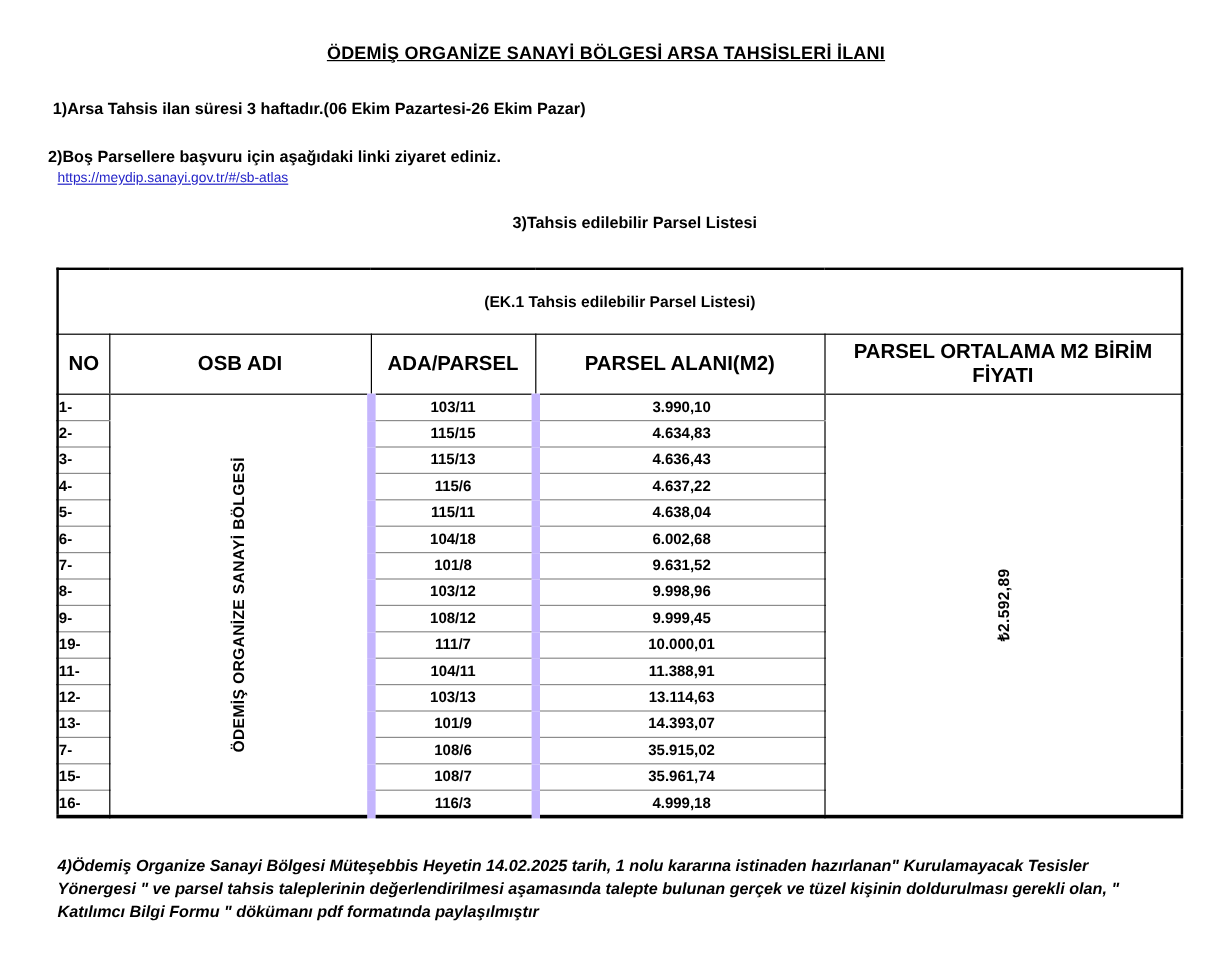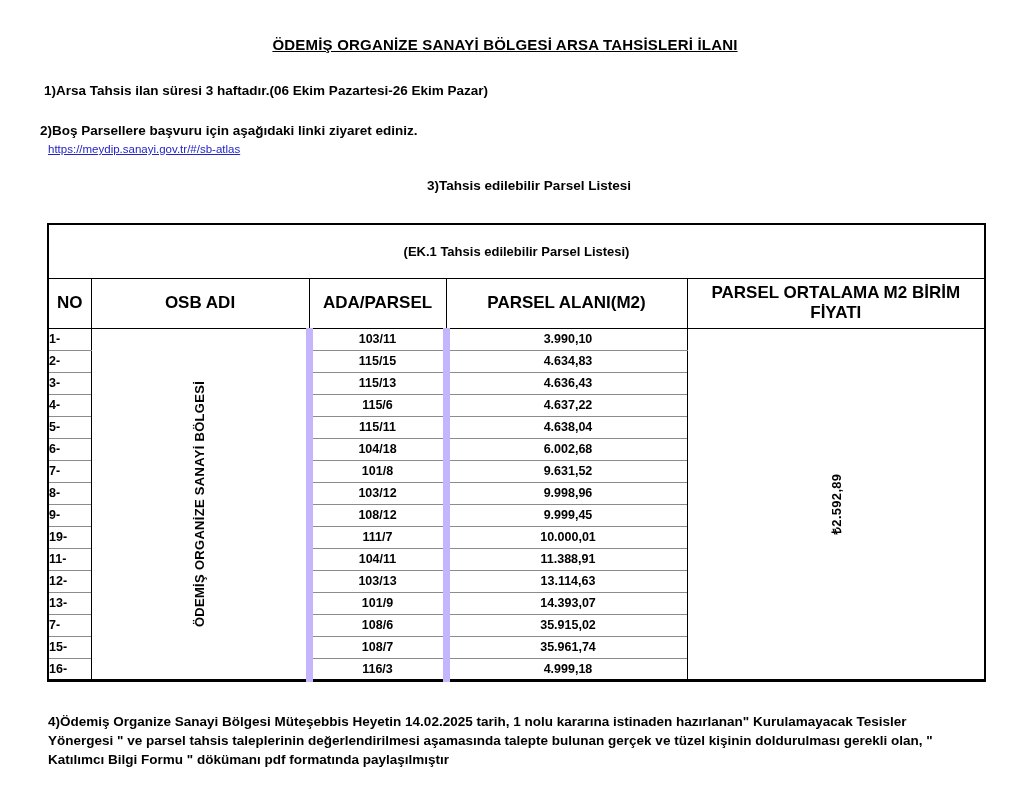--- a/index.html
+++ b/index.html
@@ -60,21 +60,21 @@
   .c-merged { border-left: 1px solid #000; position: relative; }
   .v-text {
     position: absolute; top: 50%; left: 50%;
     transform: translate(-50%, -50%) rotate(-90deg);
     white-space: nowrap; font-weight: bold; font-size: 13px;
     letter-spacing: 0.3px;
   }
 
   .footer {
     margin-left: 48px; margin-top: 30px; width: 922px;
-    font-weight: bold; font-size: 13.5px; line-height: 19px;
+    font-weight: bold; font-size: 13.5px; line-height: 19px; font-style: italic;
   }
 </style>
 </head>
 <body>
 
 <div class="page">
 
   <div class="title">ÖDEMİŞ ORGANİZE SANAYİ BÖLGESİ ARSA TAHSİSLERİ İLANI</div>
 
   <div class="note note-1">1)Arsa Tahsis ilan süresi 3 haftadır.(06 Ekim Pazartesi-26 Ekim Pazar)</div>

